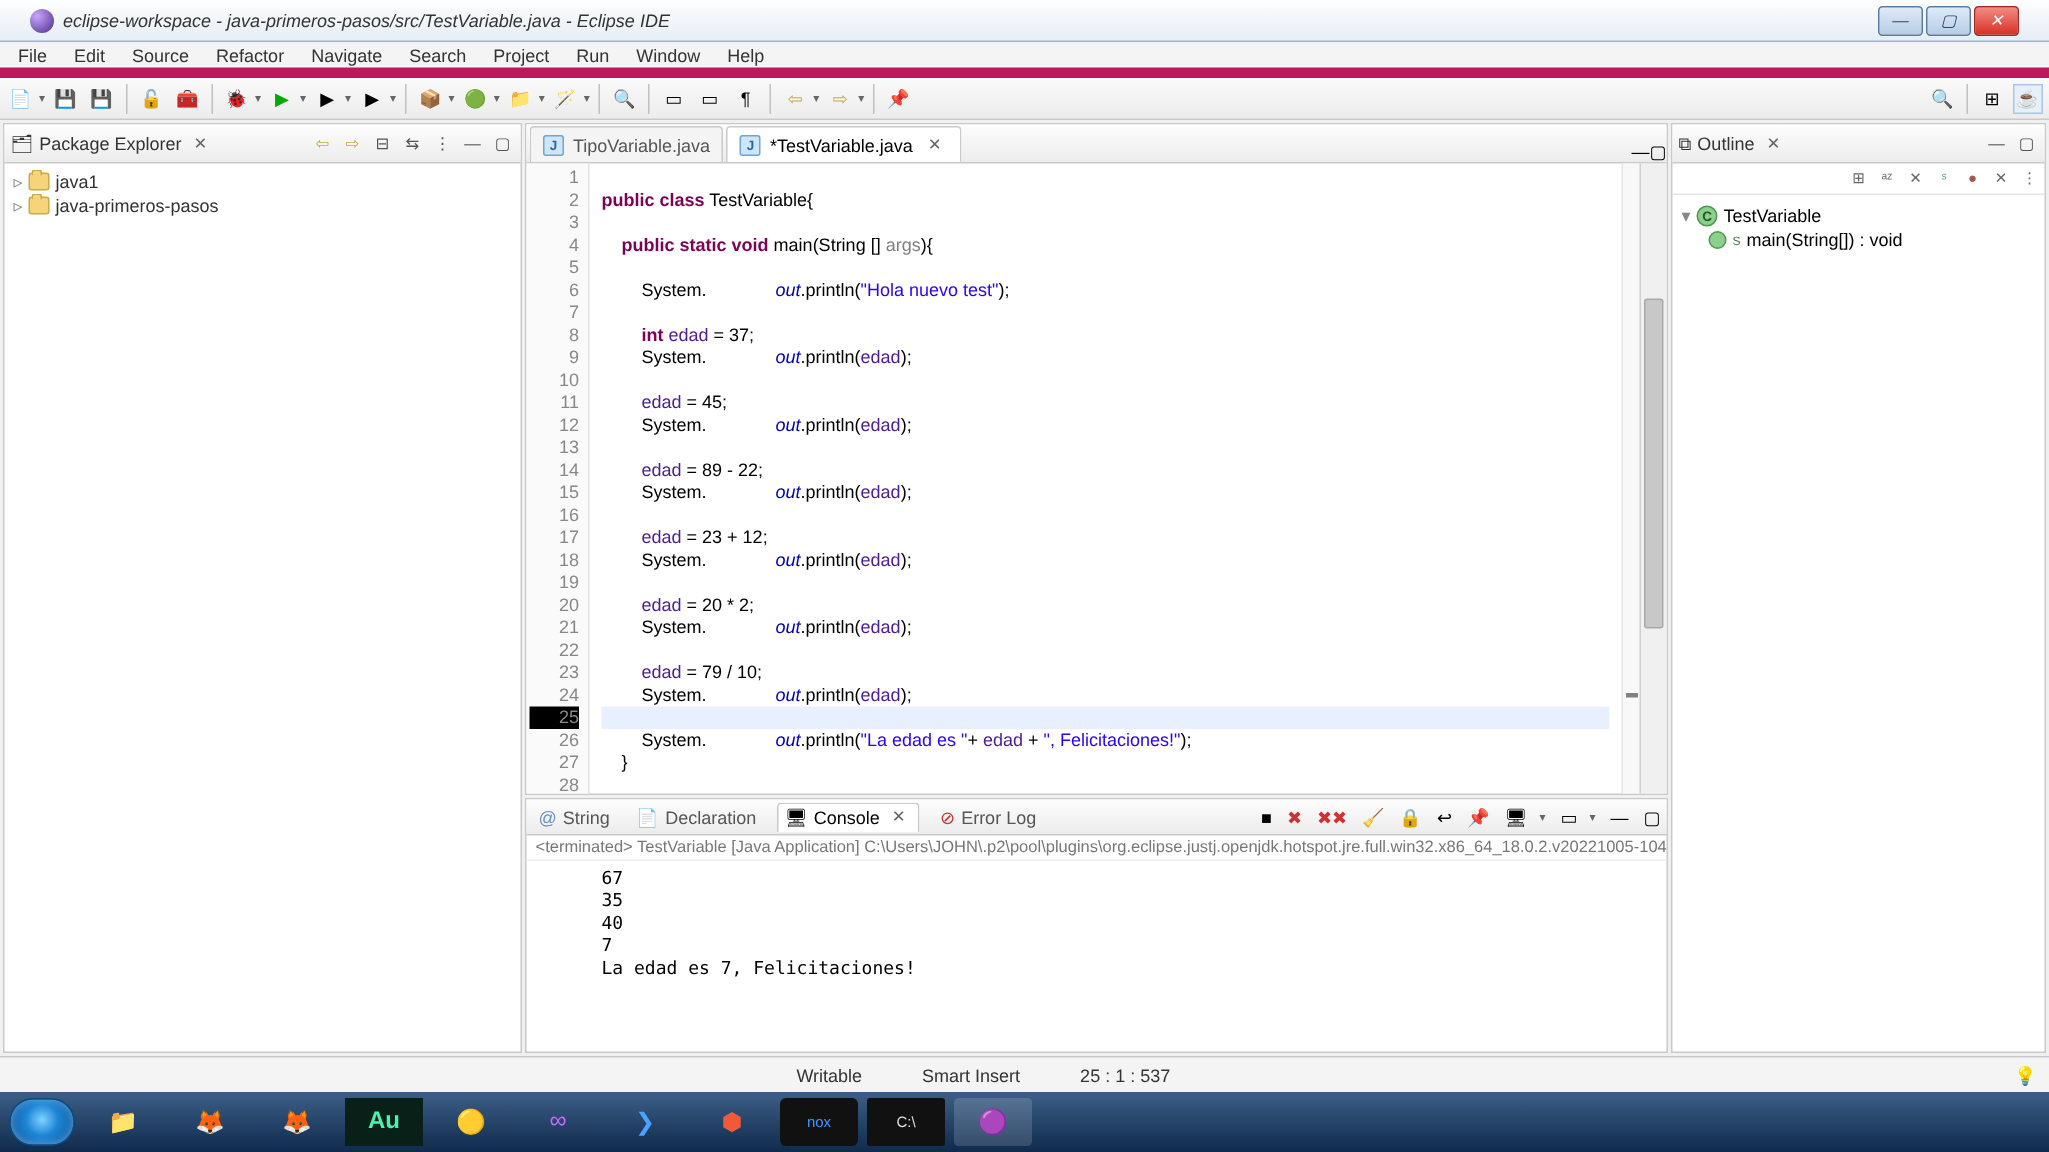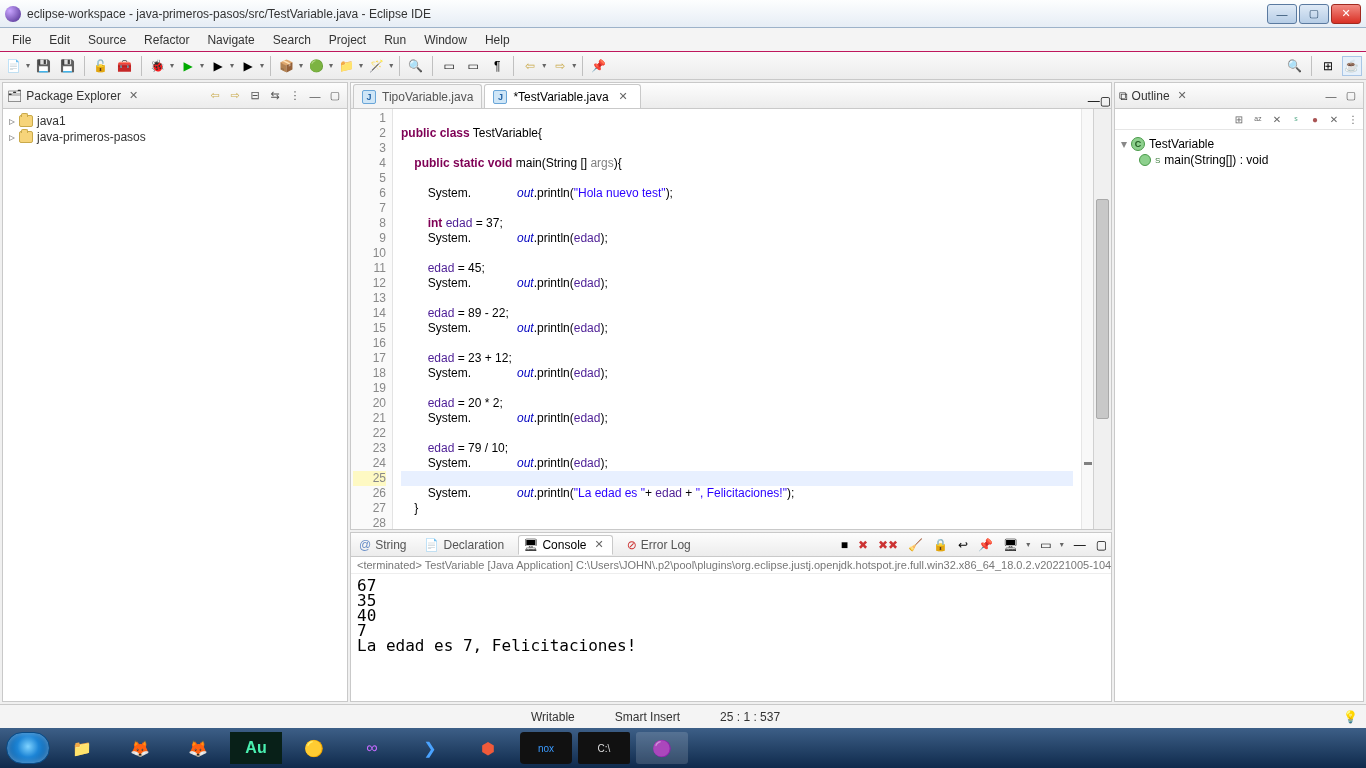--- a/index.html
+++ b/index.html
@@ -1,23 +1,23 @@
 <!DOCTYPE html>
 <html><head>
 <meta charset="utf-8">
 <style>
 * { margin:0; padding:0; box-sizing:border-box; font-family:"Segoe UI",Tahoma,sans-serif; font-size:12px; }
 body { background:#f0f0f0; width:1366px; height:768px; overflow:hidden; display:flex; flex-direction:column; }
-.titlebar { height:28px; background:linear-gradient(#fdfefe,#e6edf5); border-bottom:1px solid #9db2c9; display:flex; align-items:center; padding:0 5px; }
+.titlebar { height:28px; background:linear-gradient(#fdfefe,#e6edf5); border-bottom:1px solid #9db2c9; display:flex; align-items:center; padding:0 20px;font-style:italic; }
 .titlebar .icon { width:16px; height:16px; border-radius:50%; background:radial-gradient(circle at 30% 30%,#c9a5ff,#4a2a8a); margin-right:6px; }
 .titlebar .title { flex:1; color:#333; }
 .winbtns { display:flex; gap:2px; }
 .winbtn { width:30px; height:20px; border:1px solid #5a7aa0; background:linear-gradient(#dfeaf6,#b6cde6); border-radius:3px; display:flex; align-items:center; justify-content:center; font-size:11px; color:#2a4a6a; }
 .winbtn.close { background:linear-gradient(#f28b82,#d93025); color:#fff; border-color:#a02a20; }
-.menubar { height:24px; background:#f4f4f4; border-bottom:1px solid #be185d; display:flex; align-items:center; padding:0 4px; gap:2px; }
+.menubar { height:24px; background:#f4f4f4; border-bottom:7px solid #be185d; display:flex; align-items:flex-start; padding:0 4px; gap:2px; }
 .menubar span { padding:2px 8px; color:#333; }
 .toolbar { height:28px; background:linear-gradient(#fafafa,#ececec); border-bottom:1px solid #c9c9c9; display:flex; align-items:center; padding:0 4px; gap:4px; }
 .tbtn { width:20px; height:20px; border:1px solid transparent; display:flex; align-items:center; justify-content:center; font-size:12px; }
 .tsep { width:1px; height:20px; background:#c0c0c0; margin:0 2px; }
 .drop { font-size:8px; color:#666; margin-left:-2px; }
 .workbench { flex:1; display:flex; min-height:0; }
 .pane { background:#fff; border:1px solid #c9c9c9; display:flex; flex-direction:column; }
 .left { width:346px; margin:2px 1px 2px 2px; }
 .center { flex:1; margin:2px 1px; display:flex; flex-direction:column; min-width:0; }
 .right { width:250px; margin:2px 2px 2px 1px; }
@@ -30,40 +30,40 @@
 .tree .node { display:flex; align-items:center; gap:4px; padding:1px 0; color:#333; }
 .folder-ico { width:14px; height:12px; background:#f6d47a; border:1px solid #c9a94a; border-radius:2px; position:relative; }
 .folder-ico::before { content:""; position:absolute; left:1px; top:-3px; width:5px; height:3px; background:#f6d47a; border:1px solid #c9a94a; border-bottom:none; border-radius:2px 2px 0 0; }
 .tabs { height:26px; background:linear-gradient(#fdfdfd,#ececec); border-bottom:1px solid #c9c9c9; display:flex; align-items:flex-end; }
 .tab { height:24px; padding:0 8px; border:1px solid #c9c9c9; border-bottom:none; background:#f4f4f4; display:flex; align-items:center; gap:6px; margin-left:2px; border-radius:3px 3px 0 0; color:#555; }
 .tab.active { background:#fff; color:#000; }
 .java-ico { width:14px; height:14px; background:#cfe6f7; border:1px solid #6aa6d8; border-radius:2px; display:flex; align-items:center; justify-content:center; font-size:9px; color:#2766a7; font-weight:bold; }
 .editor { flex:1; display:flex; min-height:0; position:relative; }
 .gutter { width:42px; background:#fafafa; border-right:1px solid #e3e3e3; text-align:right; padding:2px 6px 2px 2px; font-family:Consolas,monospace; font-size:12px; color:#888; line-height:15px; }
 .gutter .ln { height:15px; }
-.gutter .ln.cur { background:#fef9c3; }
+.gutter .ln.cur { background:#000000; }
 .code { flex:1; padding:2px 8px; font-family:Consolas,monospace; font-size:12px; line-height:15px; color:#000; white-space:pre; overflow:hidden; }
 .code .row { height:15px; }
 .code .row.cur { background:#e8f0ff; }
 .kw { color:#7f0055; font-weight:bold; }
 .str { color:#2a00ff; }
 .fld { color:#0000c0; font-style:italic;margin-left:46px; }
 .var { color:#4c1d95; }
 .arg { color:#808080; }
 .vscroll { width:18px; background:#f0f0f0; border-left:1px solid #d0d0d0; position:relative; }
 .vscroll .thumb { position:absolute; left:2px; right:2px; top:90px; height:220px; background:#c8c8c8; border:1px solid #a9a9a9; border-radius:2px; }
 .ovr { width:12px; background:#f8f8f8; border-left:1px solid #e6e6e6; position:relative; }
 .ovr .mark { position:absolute; left:2px; width:8px; height:3px; background:#d0d0d0; }
 .ovr .mark.c { top:353px; background:#808080; }
 .bottom { height:170px; margin-top:2px; }
 .bottom .tabs2 { height:24px; background:linear-gradient(#fdfdfd,#ececec); border-bottom:1px solid #c9c9c9; display:flex; align-items:center; padding:0 4px; gap:10px; }
 .bottom .tabs2 .t { display:flex; align-items:center; gap:4px; color:#555; padding:2px 4px; }
 .bottom .tabs2 .t.active { color:#000; background:#fff; border:1px solid #c9c9c9; border-bottom-color:#fff; border-radius:3px 3px 0 0; }
 .bottom .meta { padding:2px 6px; color:#777; font-size:11px; border-bottom:1px solid #eee; white-space:nowrap; overflow:hidden; }
-.bottom .out { padding:4px 6px; font-family:Consolas,monospace; font-size:16px; line-height:15px; white-space:pre; }
+.bottom .out { padding:4px 6px; font-family:Consolas,monospace; font-size:12px; line-height:15px; white-space:pre;margin-left:44px; }
 .statusbar { height:24px; background:#f4f4f4; border-top:1px solid #c9c9c9; display:flex; align-items:center; padding:0 8px; gap:40px; color:#333; }
 .statusbar .sp { flex:1; }
 .taskbar { height:40px; background:linear-gradient(#3d5f87,#0f2a4c); display:flex; align-items:center; padding:0 6px; gap:6px; }
 .taskbar .start { width:44px; height:32px; border-radius:16px; background:radial-gradient(circle at 50% 45%,#7fd3ff 0%,#1d85d6 40%,#0a4f90 100%); border:1px solid #0a4a84; box-shadow:0 0 6px rgba(255,255,255,.4) inset; }
 .taskbar .app { width:52px; height:32px; border-radius:3px; display:flex; align-items:center; justify-content:center; font-size:16px; }
 .taskbar .tray { margin-left:auto; display:flex; align-items:center; gap:10px; color:#fff; font-size:11px; }
 .outline-tree { padding:6px; }
 .outline-tree .onode { display:flex; align-items:center; gap:4px; padding:1px 0; }
 .onode.indent { margin-left:18px; }
 .class-ico { width:14px; height:14px; border-radius:50%; background:#8dd08d; border:1px solid #4a9a4a; display:flex; align-items:center; justify-content:center; font-size:9px; color:#205a20; font-weight:bold; }

